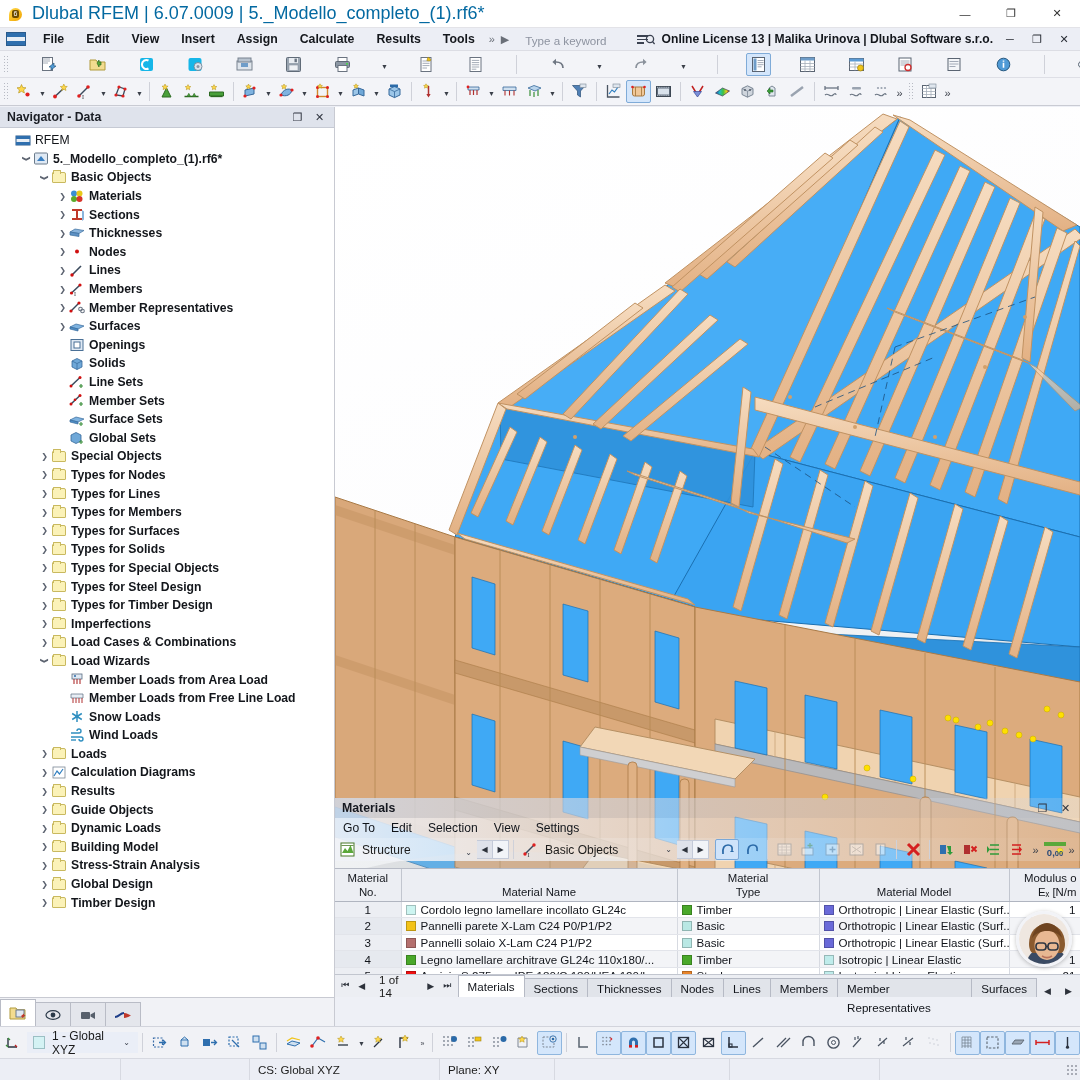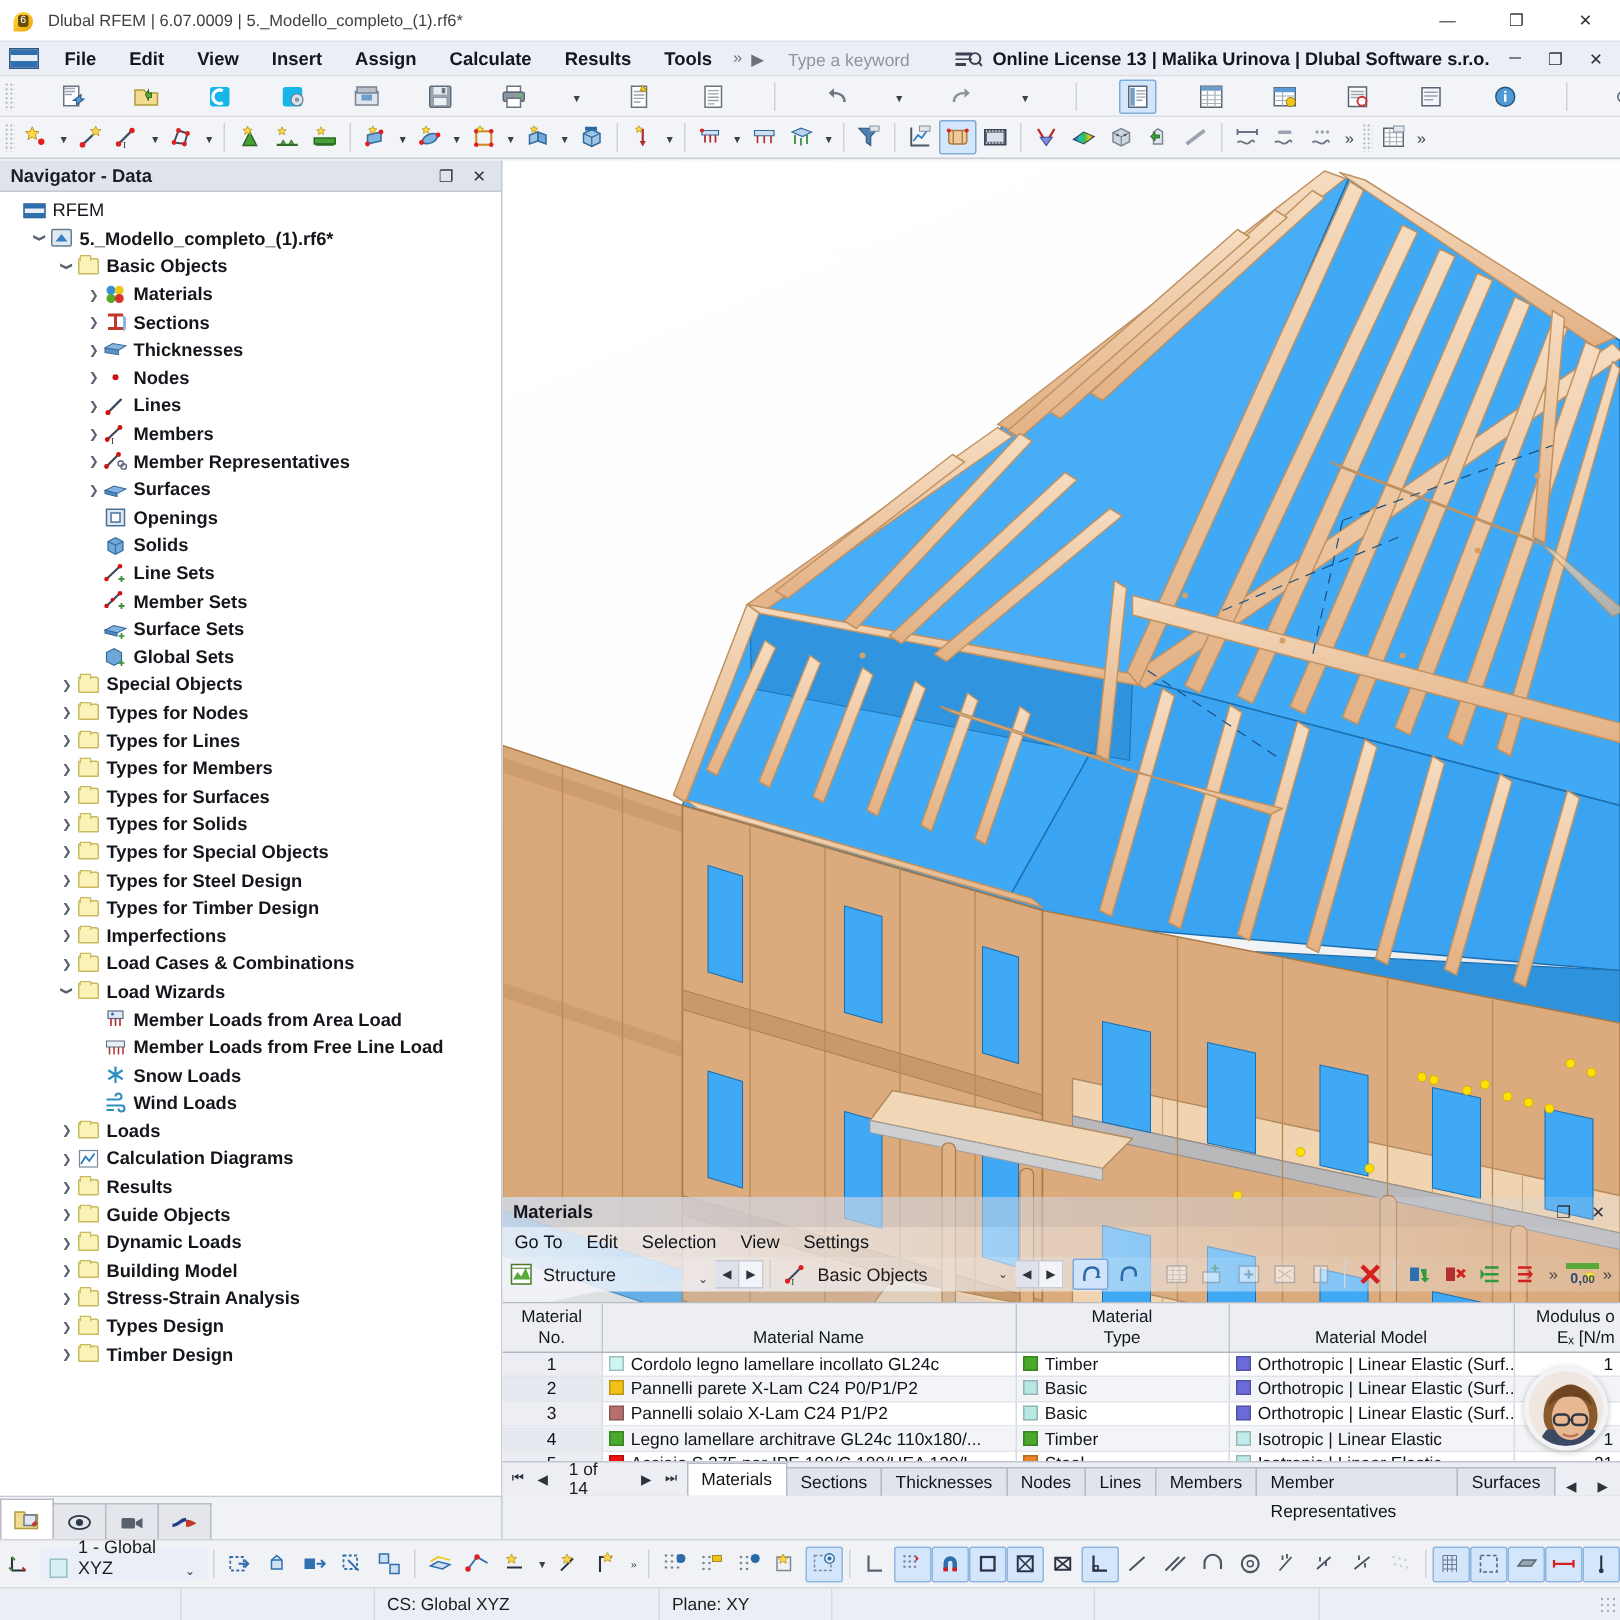--- a/index.html
+++ b/index.html
@@ -17,21 +17,21 @@
   .titlebar {
     position:absolute; left:0; top:0; width:1080px; height:28px;
     background:#ffffff; display:flex; align-items:center;
     border-bottom:1px solid #e3e3e8;
   }
   .tb-icon { width:16px; height:16px; margin-left:8px; margin-right:8px; position:relative; flex:none; }
   .tb-icon .c1 { position:absolute; left:1px; top:2px; width:13px; height:13px; border-radius:50% 50% 50% 8%;
     background:linear-gradient(135deg,#ffd84a,#f0a300); }
   .tb-icon .c2 { position:absolute; left:4px; top:4px; width:7px; height:8px; background:#6b4b00; border-radius:2px;
     font-size:7px; color:#fff; text-align:center; line-height:8px; }
-  .tb-title { font-size:11px; color:#404040; }
+  .tb-title { font-size:18px; color:#0369a1; }
   .tb-spacer { flex:1; }
   .win-btns { display:flex; height:28px; }
   .win-btn { width:46px; height:28px; display:flex; align-items:center; justify-content:center;
     font-size:11px; color:#333; }
 
   
   .menubar {
     position:absolute; left:0; top:28px; width:1080px; height:23px;
     background:#eceef5; display:flex; align-items:center;
     border-bottom:1px solid #dcdde4;
@@ -141,21 +141,21 @@
   
   .blt { position:absolute; left:0; top:997px; width:335px; height:29px; background:#f1f2f6;
      border-right:1px solid #c8cad2; border-top:1px solid #c8cad2; display:flex; align-items:flex-end; }
   .bltab { width:36px; height:24px; display:flex; align-items:center; justify-content:center;
      background:#e4e6ec; border:1px solid #b9bcc6; border-bottom:none; margin-right:-1px; }
   .bltab.active { background:#fff; height:27px; }
 
   
   .bottombar { position:absolute; left:0; top:1026px; width:1080px; height:32px;
     background:#f1f2f6; border-top:1px solid #d2d4dc; display:flex; align-items:center; }
-  .cs-combo { display:flex; align-items:flex-end; height:21px; width:145px; background:#eaeef7;
+  .cs-combo { display:flex; align-items:center; height:21px; width:145px; background:#eaeef7;
      border:1px solid transparent; margin-left:2px; }
   .cs-sw { width:13px; height:13px; background:#d4f2f4; border:1px solid #9bbfc4; margin:0 7px 0 5px; }
   .cs-lbl { font-size:12px; }
   .cs-cv { margin-left:auto; font-size:8px; padding-right:7px; color:#3d434e; }
   .bb { width:25px; height:24px; display:flex; align-items:center; justify-content:center;
      border:1px solid transparent; border-radius:2px; flex:none;}
   .bb.on { background:#d4e6fb; border-color:#8fb6de; }
 
   
   .statusbar { position:absolute; left:0; top:1058px; width:1080px; height:22px;
@@ -1248,21 +1248,21 @@
             <span class="folder"></span>
           </span>
           <span class="tlabel b">Stress-Strain Analysis</span>
         </div>
         <div class="tr">
           <span style="display: inline-block; flex: 0 0 auto; width: 38px;"></span>
           <span class="exp">❯</span>
           <span class="ti">
             <span class="folder"></span>
           </span>
-          <span class="tlabel b">Types Design</span>
+          <span class="tlabel b">Global Design</span>
         </div>
         <div class="tr">
           <span style="display: inline-block; flex: 0 0 auto; width: 38px;"></span>
           <span class="exp">❯</span>
           <span class="ti">
             <span class="folder"></span>
           </span>
           <span class="tlabel b">Timber Design</span>
         </div>
       </div>

